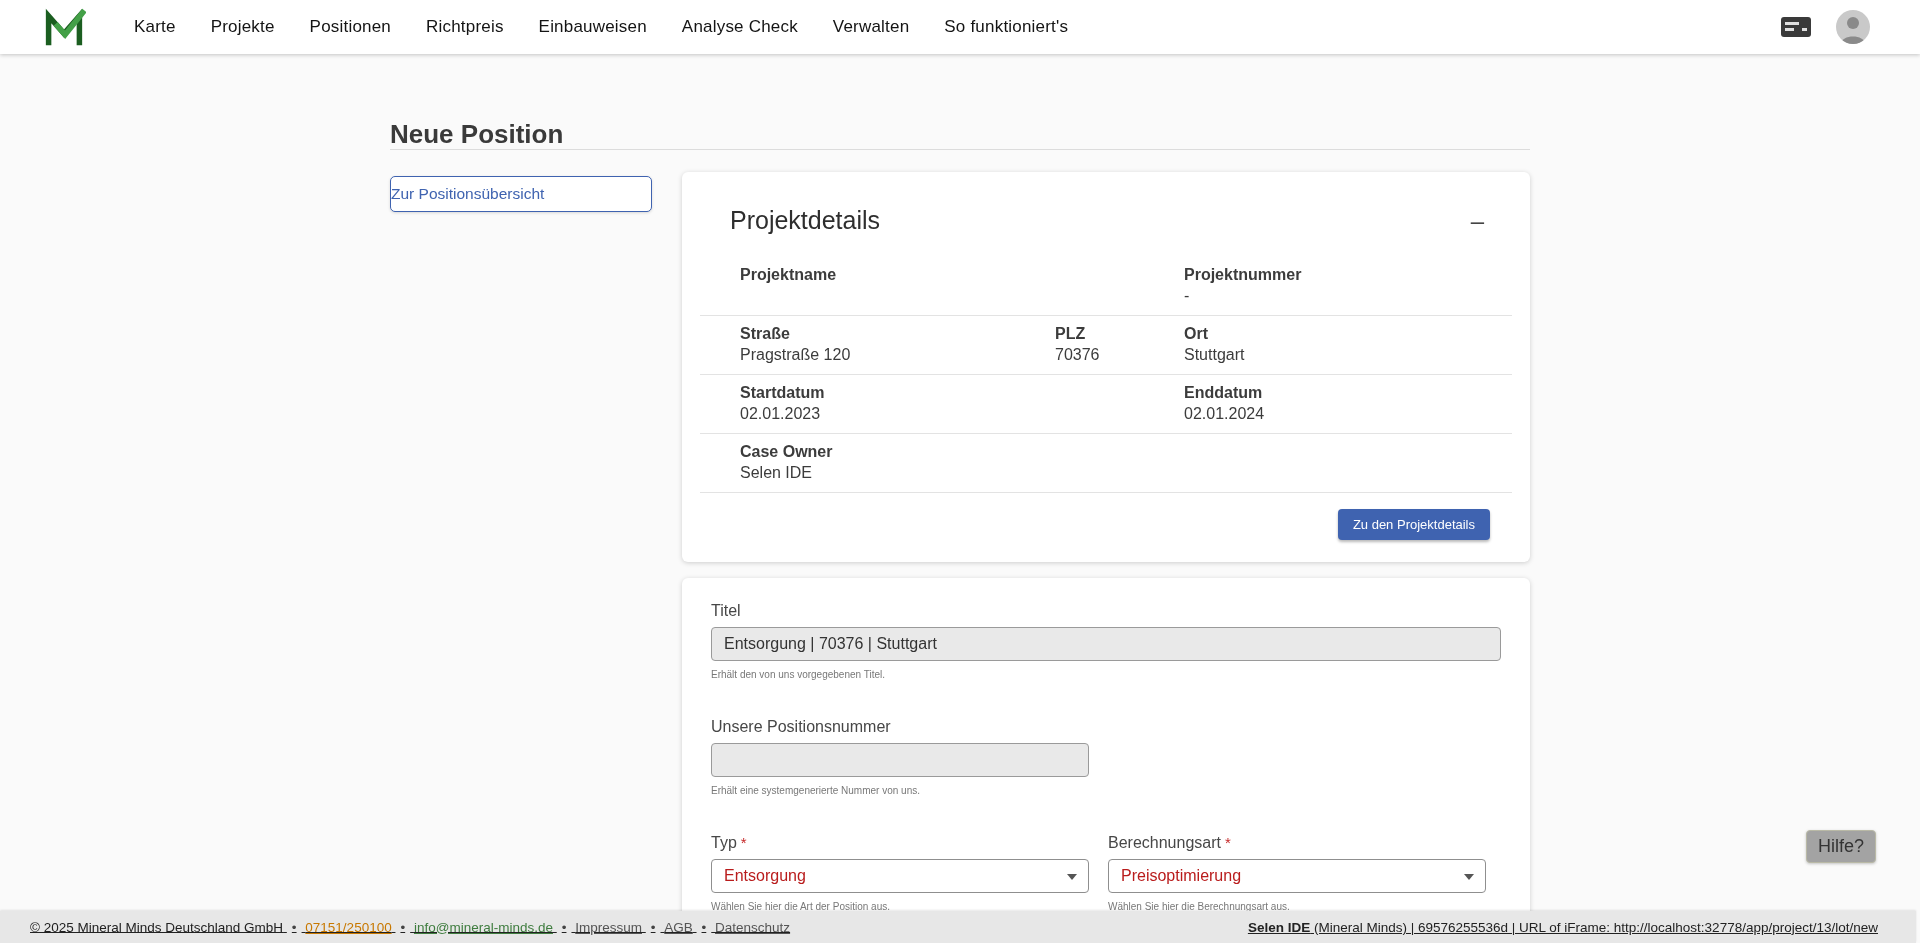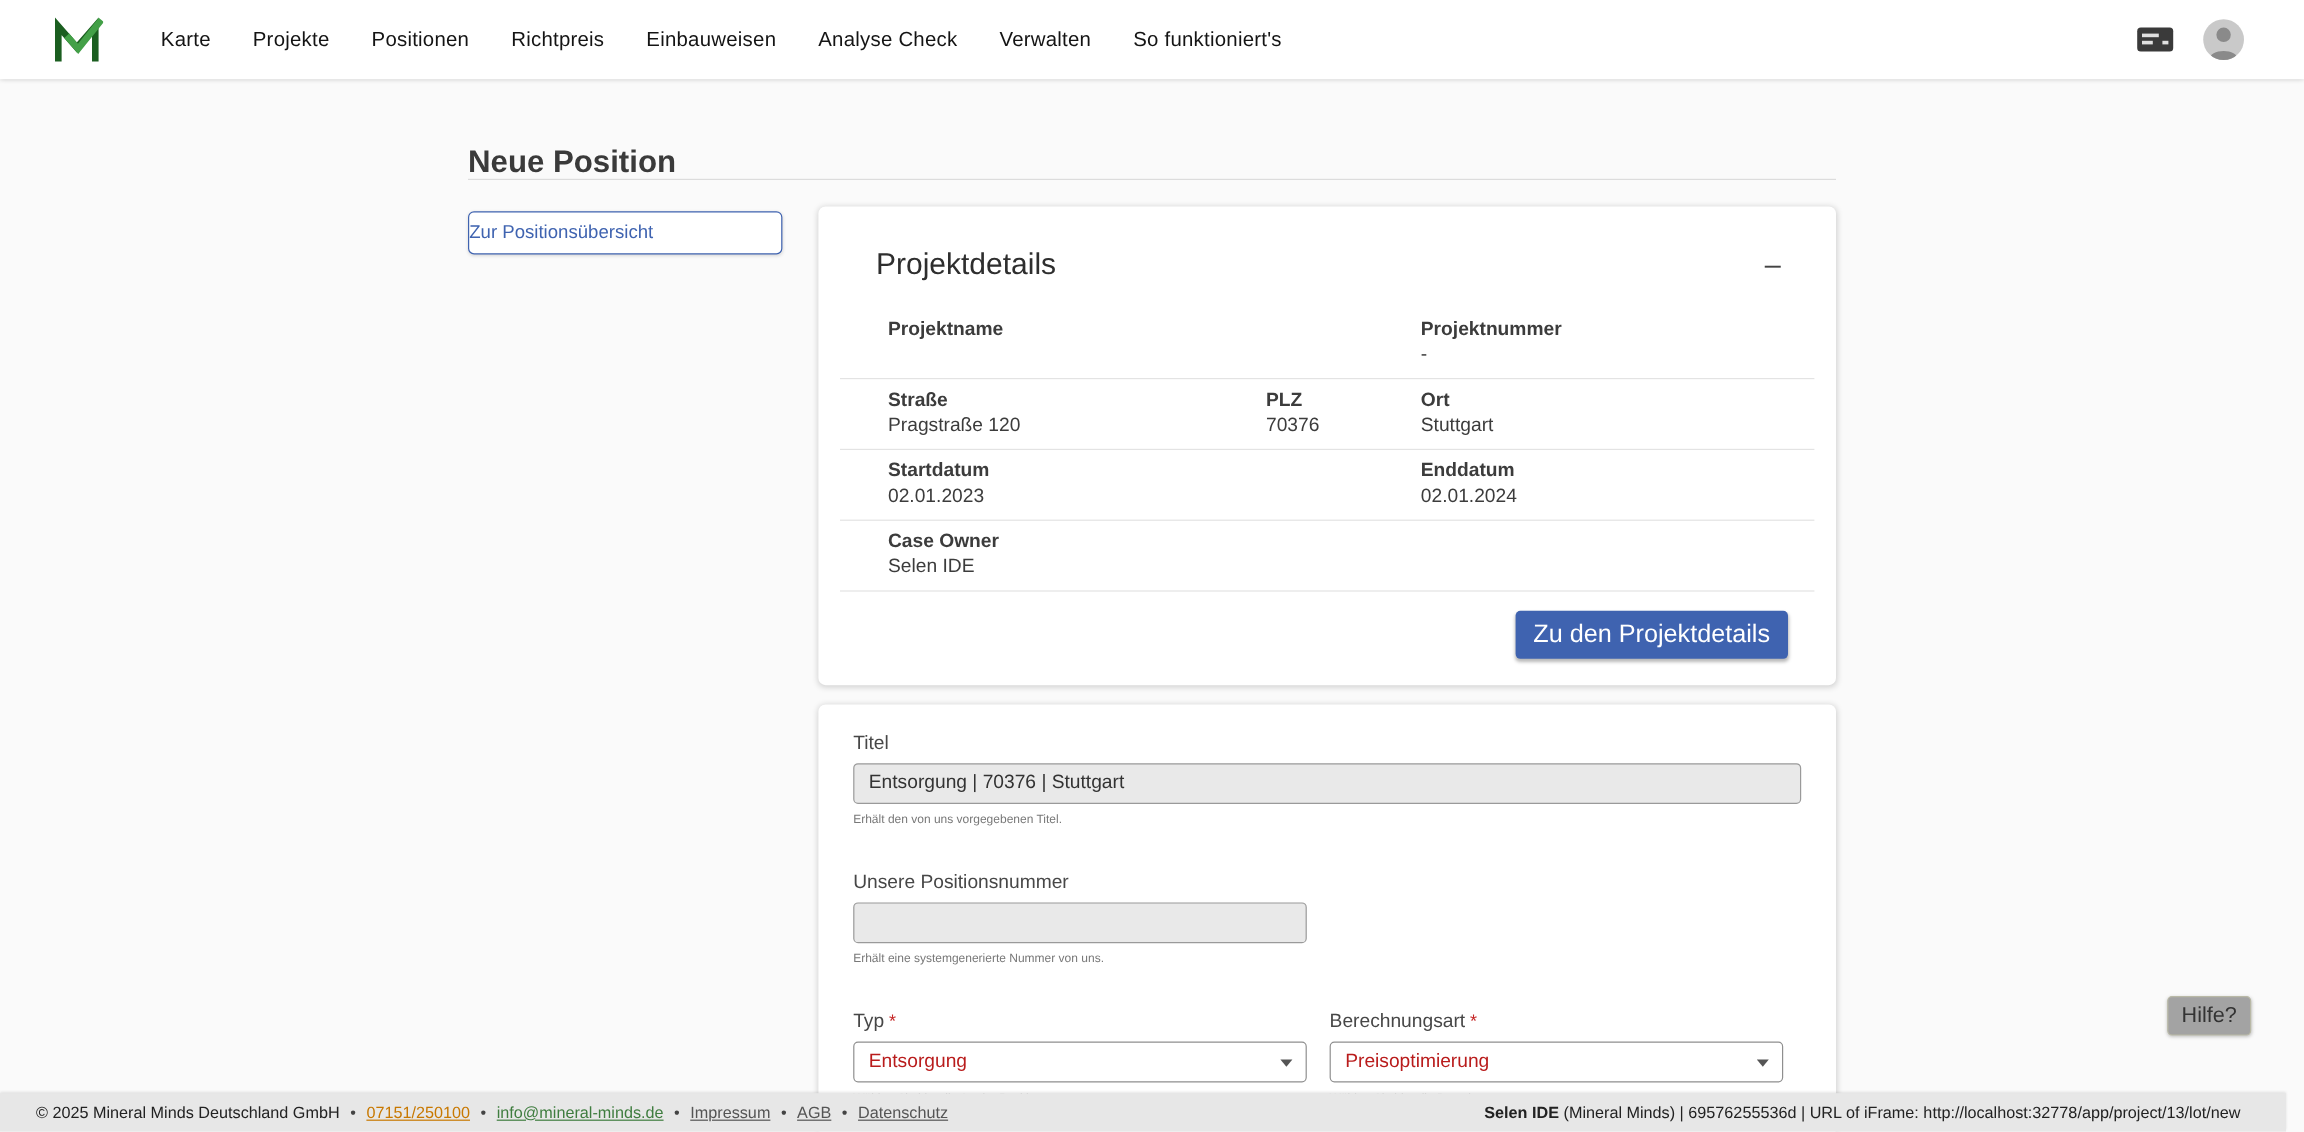--- a/index.html
+++ b/index.html
@@ -8,21 +8,21 @@
   *{margin:0;padding:0;box-sizing:border-box;}
   html,body{
     width:1920px;height:943px;overflow:hidden;
     font-family:"Liberation Sans",sans-serif;
     background:#fafafa;color:#333;
   }
   a{cursor:pointer;text-decoration:none;}
 
   
   .navbar{
-    position:fixed;top:0;left:0;right:0;height:66px;
+    position:fixed;top:0;left:0;right:0;height:54px;
     background:#fff;box-shadow:0 1px 4px rgba(0,0,0,.22);
     display:flex;align-items:center;
     padding:0 50px 0 42px;z-index:40;
   }
   .logo{width:44px;height:44px;margin-right:48px;display:flex;align-items:center;cursor:pointer;}
   .nav-links{display:flex;align-items:center;gap:35px;}
   .nav-link{
     font-size:17px;font-weight:500;color:#141414;letter-spacing:.2px;
   }
   .nav-right{margin-left:auto;display:flex;align-items:center;gap:24px;}
@@ -69,21 +69,21 @@
     display:grid;grid-template-columns:315px 129px 1fr;
     padding:9px 0 10px 40px;border-bottom:1px solid #e3e3e3;
   }
   .cell .flabel{font-weight:700;font-size:16px;color:#3c3c3c;margin-bottom:3px;}
   .cell .fvalue{font-size:16px;color:#3c3c3c;}
   .span12{grid-column:1 / span 2;}
   .col3{grid-column:3;}
   .card-foot{display:flex;justify-content:flex-end;padding:16px 40px 22px;}
   .primary-btn{
     background:var(--accent);color:#fff;border:none;border-radius:4px;
-    padding:8px 15px;font-size:21px;cursor:pointer;
+    padding:8px 15px;font-size:13px;cursor:pointer;
     font-family:"Liberation Sans",sans-serif;
     box-shadow:0 2px 3px rgba(0,0,0,.28);
   }
 
   
   .form-card{margin-top:16px;padding:24px 29px 70px;}
   .group{margin-top:38px;}
   .group:first-child{margin-top:0;}
   .field-label{display:block;font-size:16px;color:#474747;margin-bottom:7px;}
   .req{color:#c62828;margin-left:4px;font-size:15px;vertical-align:top;}
@@ -111,24 +111,24 @@
   .help-btn{
     position:fixed;right:44px;bottom:80px;z-index:50;
     background:#a3a3a3;border:1px solid #b9b9a6;border-radius:4px;
     padding:5px 11px;font-size:18px;color:#333;cursor:pointer;
     font-family:"Liberation Sans",sans-serif;
     box-shadow:0 1px 3px rgba(0,0,0,.22);
   }
 
   
   .footer{
-    position:fixed;left:0;right:15px;bottom:0;height:32px;z-index:45;
+    position:fixed;left:0;right:4px;bottom:0;height:32px;z-index:45;
     background:#e7e7e7;box-shadow:0 -1px 2px rgba(0,0,0,.10);
     display:flex;align-items:center;justify-content:space-between;
-    padding:0 38px 0 30px;font-size:13.5px;color:#222;
+    padding:0 38px 0 30px;font-size:13.5px;color:#222;text-decoration:underline;
   }
   .footer-left > *{vertical-align:middle;}
   .sep{color:#444;margin:0 5px;}
   .flink{text-decoration:underline;}
   .flink.phone{color:#c87800;}
   .flink.email{color:#3f7d3f;}
   .flink.gray{color:#555;}
   .footer-right .bold{font-weight:700;}
 </style>
 </head>

